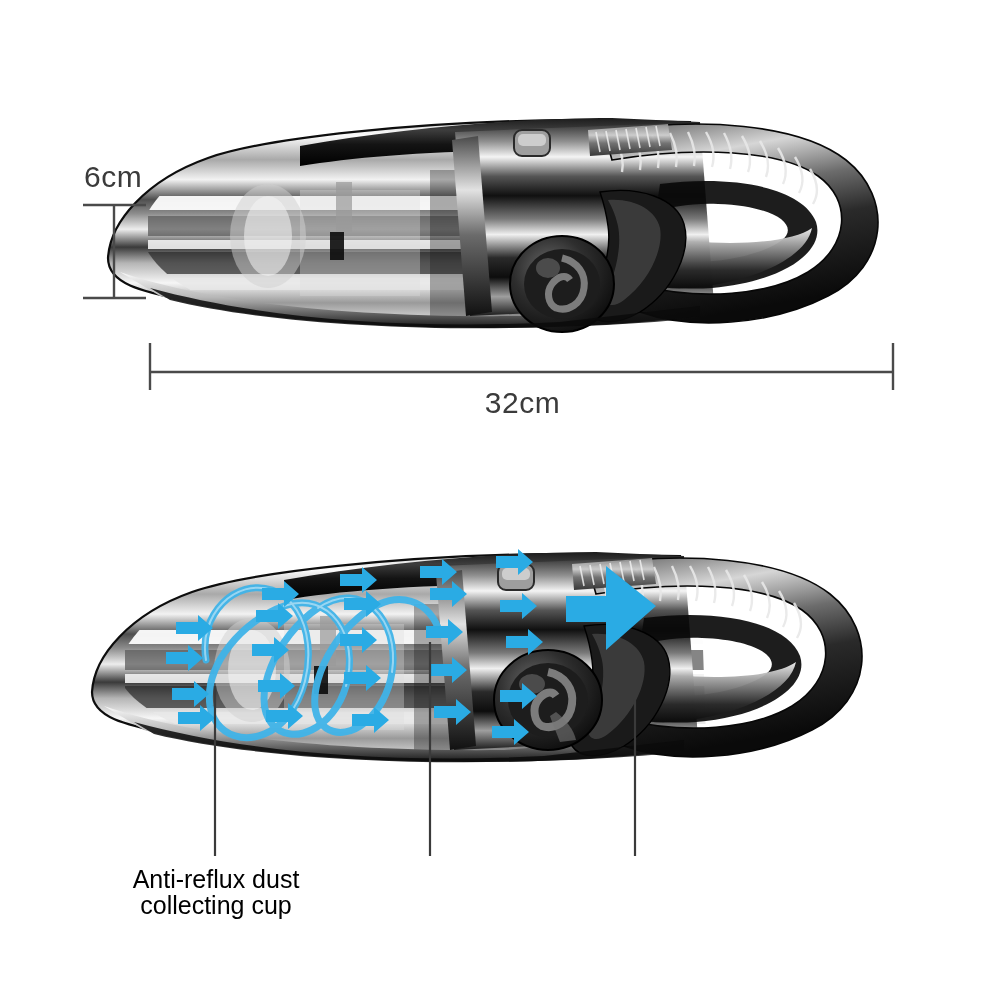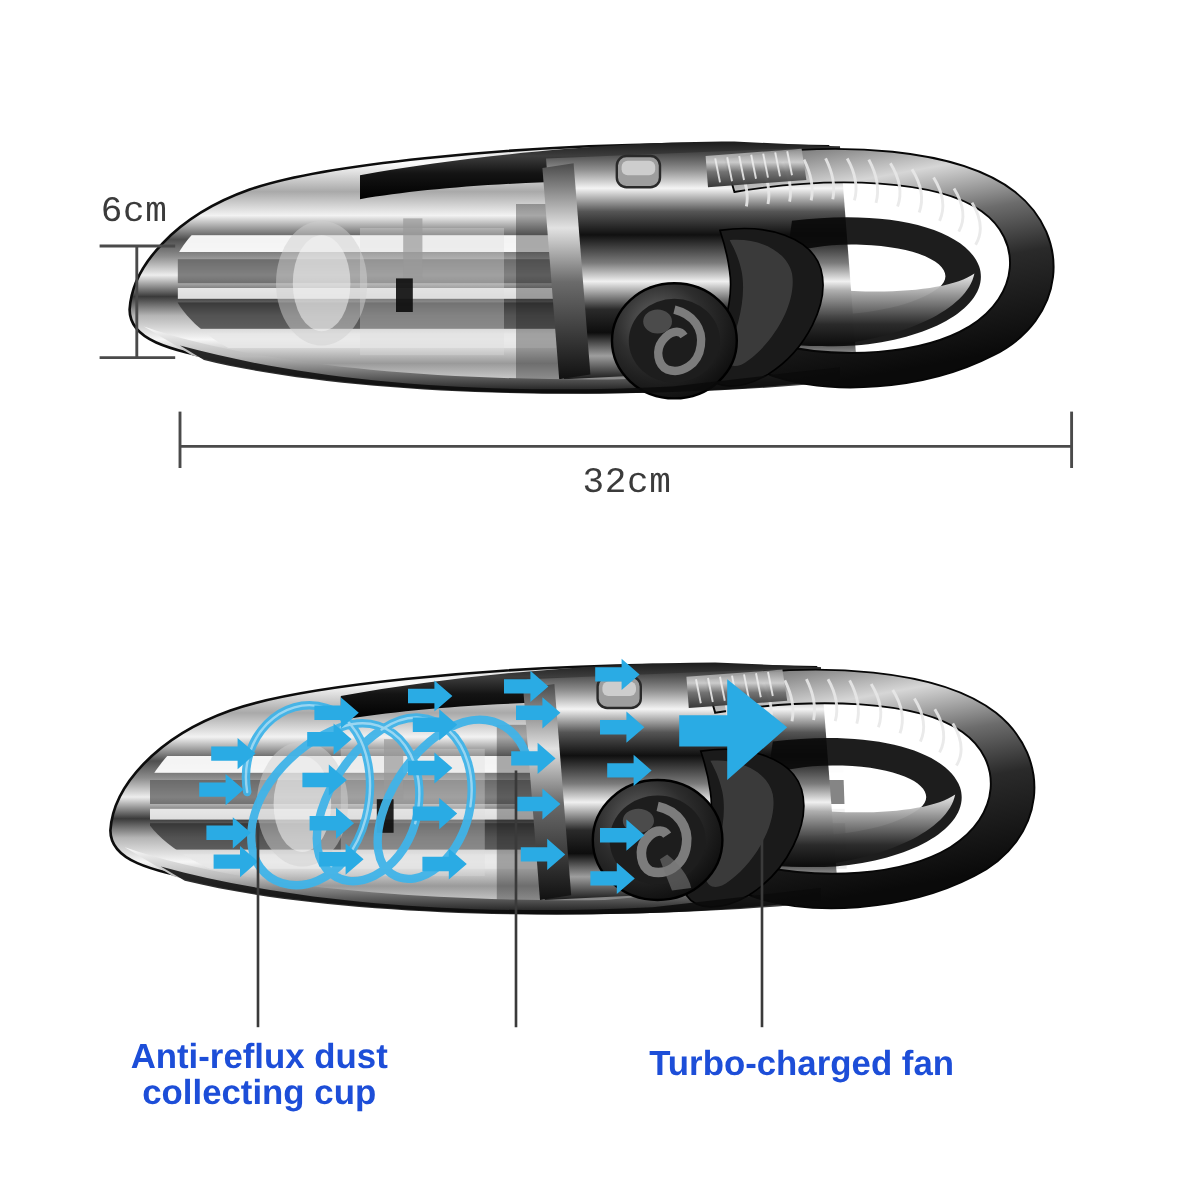--- a/index.html
+++ b/index.html
@@ -19,46 +19,46 @@
   .layer {
     position: absolute;
     left: 0;
     top: 0;
     width: 1000px;
     height: 1000px;
   }
   .dim-label {
     position: absolute;
     color: #3b3b3b;
-    font-family: Liberation Mono, monospace;
+    font-family: Liberation Sans, sans-serif;
     white-space: nowrap;
   }
   #height-label {
     left: 84px;
     top: 160px;
     font-size: 30px;
     letter-spacing: 0.5px;
   }
   #length-label {
     left: 0;
     top: 386px;
     width: 1045px;
     text-align: center;
     font-size: 30px;
     letter-spacing: 0.5px;
   }
   .callout-label {
     position: absolute;
-    color: #1d4ed8;
+    color: #000000;
     font-family: "Liberation Sans", sans-serif;
-    font-size: 29px;
+    font-size: 25px;
     line-height: 1.05;
     text-align: center;
     white-space: pre-line;
-    font-weight: 700;
+    font-weight: 400;
   }
   #callout-dustcup  { left: 90px;  top: 866px; width: 252px; }
   #callout-filter   { left: 318px; top: 872px; width: 224px; }
   #callout-fan      { left: 528px; top: 872px; width: 280px; }
 </style>
 </head>
 <body>
 
 <div id="page">
 
@@ -418,15 +418,14 @@
 
     <g stroke="#3a3a3a" stroke-width="2.2">
       <line x1="215" y1="686" x2="215" y2="856"></line>
       <line x1="430" y1="642" x2="430" y2="856"></line>
       <line x1="635" y1="700" x2="635" y2="856"></line>
     </g>
   </svg>
 
   <div class="callout-label" id="callout-dustcup">Anti-reflux dust
 collecting cup</div>
-  <div class="callout-label" id="callout-fan">Turbo-charged fan</div>
 
 </div>
 
 </body></html>

